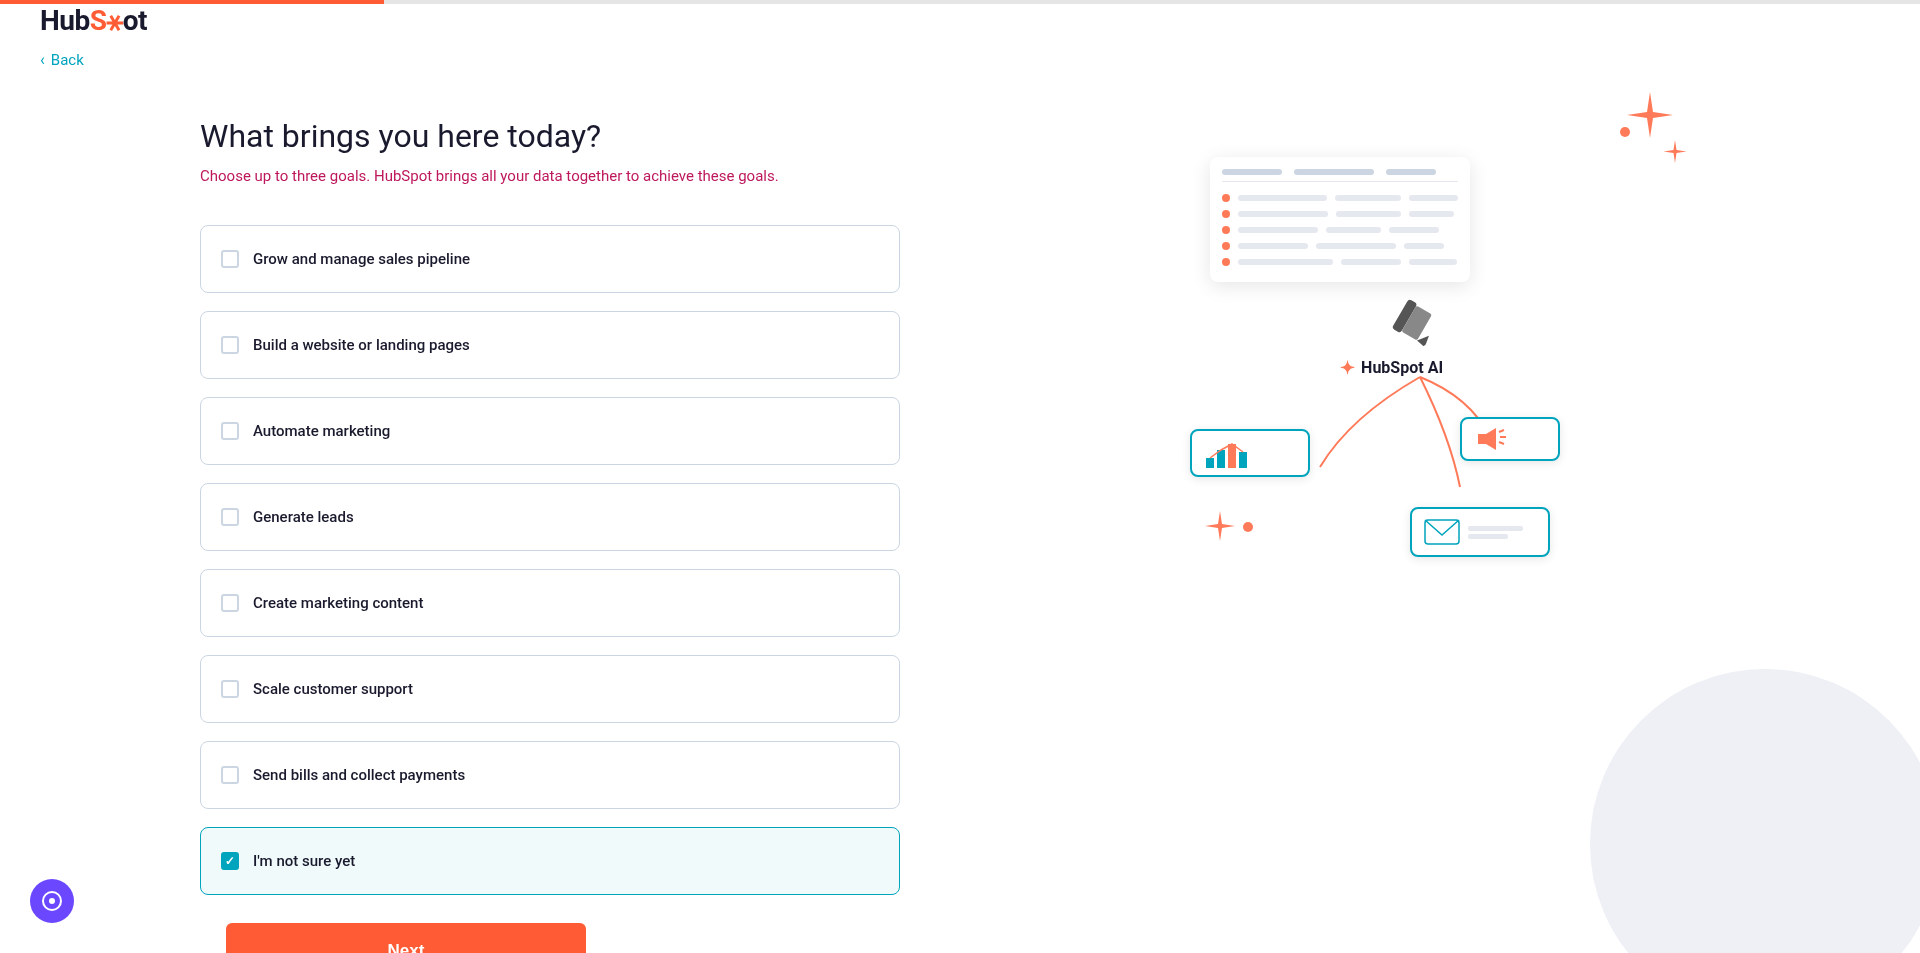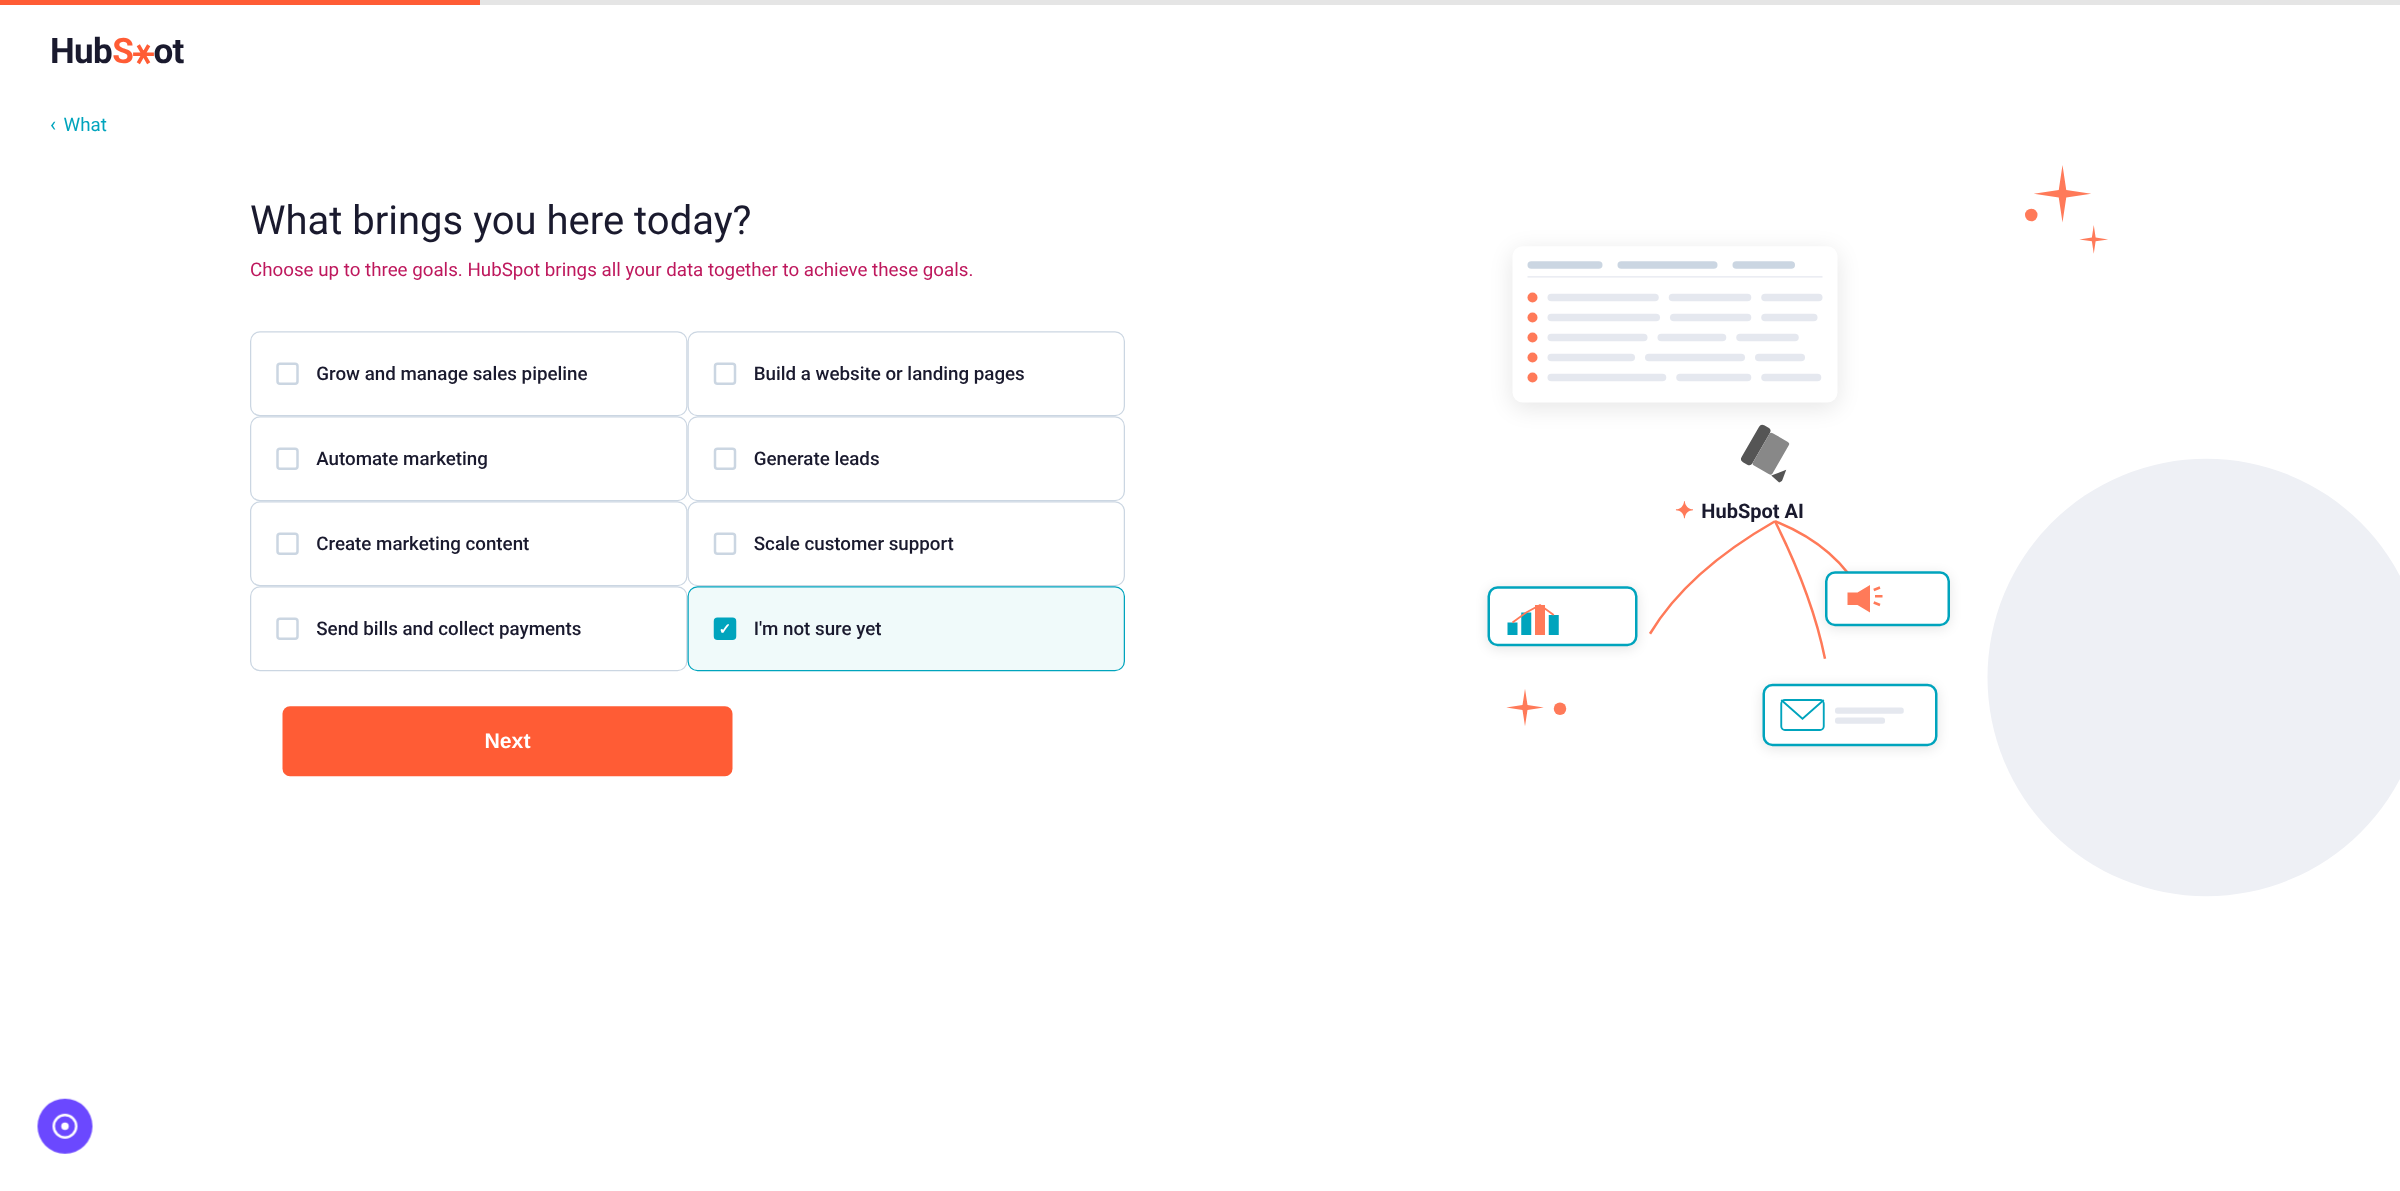--- a/index.html
+++ b/index.html
@@ -22,21 +22,21 @@
       width: 100%;
     }
     .progress-bar-fill {
       height: 100%;
       width: 20%;
       background: #ff5c35;
     }
 
     
     .header {
-      padding: 24px 40px;
+      padding: 4px 40px;
       display: flex;
       align-items: center;
     }
     .logo {
       display: flex;
       align-items: center;
       gap: 4px;
     }
     .logo-text {
       font-size: 28px;
@@ -86,22 +86,22 @@
 
     .page-subtitle {
       font-size: 15px;
       color: #be185d;
       margin-bottom: 40px;
     }
 
     
     .options-grid {
       display: grid;
-      grid-template-columns: 1fr 1fr;
-      gap: 0;
+      grid-template-columns: 1fr;
+      gap: 18px;
       margin-bottom: 28px;
     }
 
     .option-card {
       border: 1.5px solid #cbd6e2;
       border-radius: 8px;
       padding: 18px 20px;
       display: flex;
       align-items: center;
       gap: 14px;
@@ -345,21 +345,21 @@
 </div>
 
 <div class="header">
   <div class="logo">
     <span class="logo-text">Hub<span class="logo-spot">S⚹</span>ot</span>
   </div>
 </div>
 
 <a class="back-link" href="#">
   <span class="back-arrow">‹</span>
-  <span>What</span>
+  <span>Back</span>
 </a>
 
 <div class="main-content">
 
   <div class="left-section">
     <h1 class="page-title">What brings you here today?</h1>
     <p class="page-subtitle">Choose up to three goals. HubSpot brings all your data together to achieve these goals.</p>
 
     
     <div class="options-grid">

